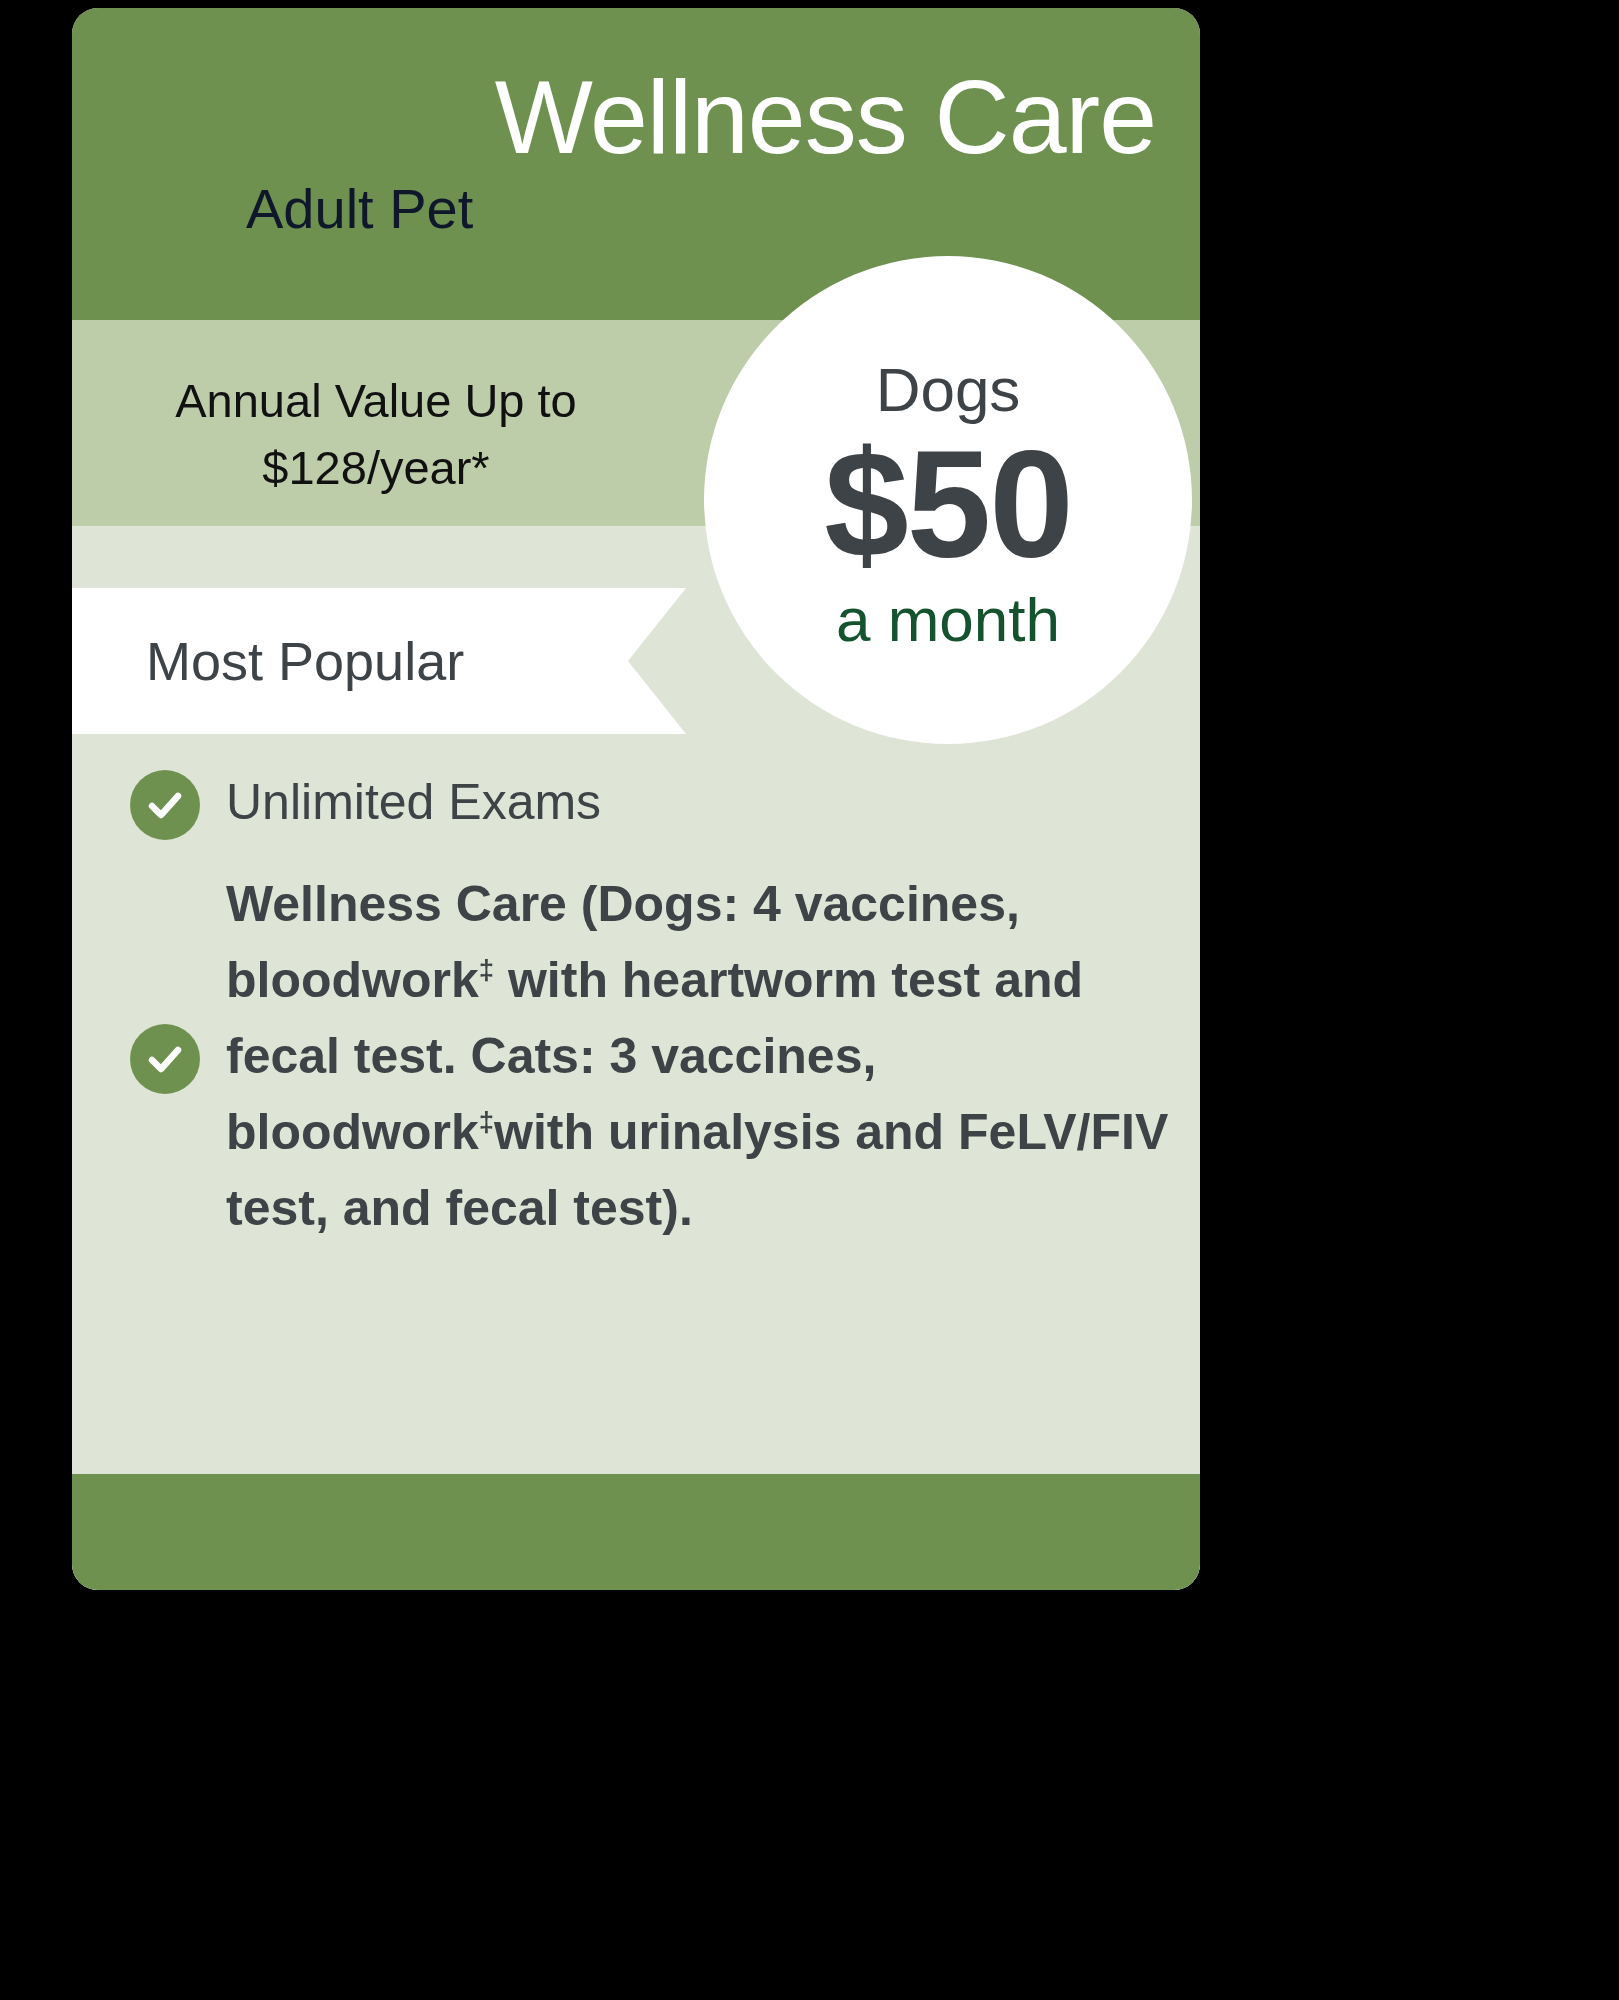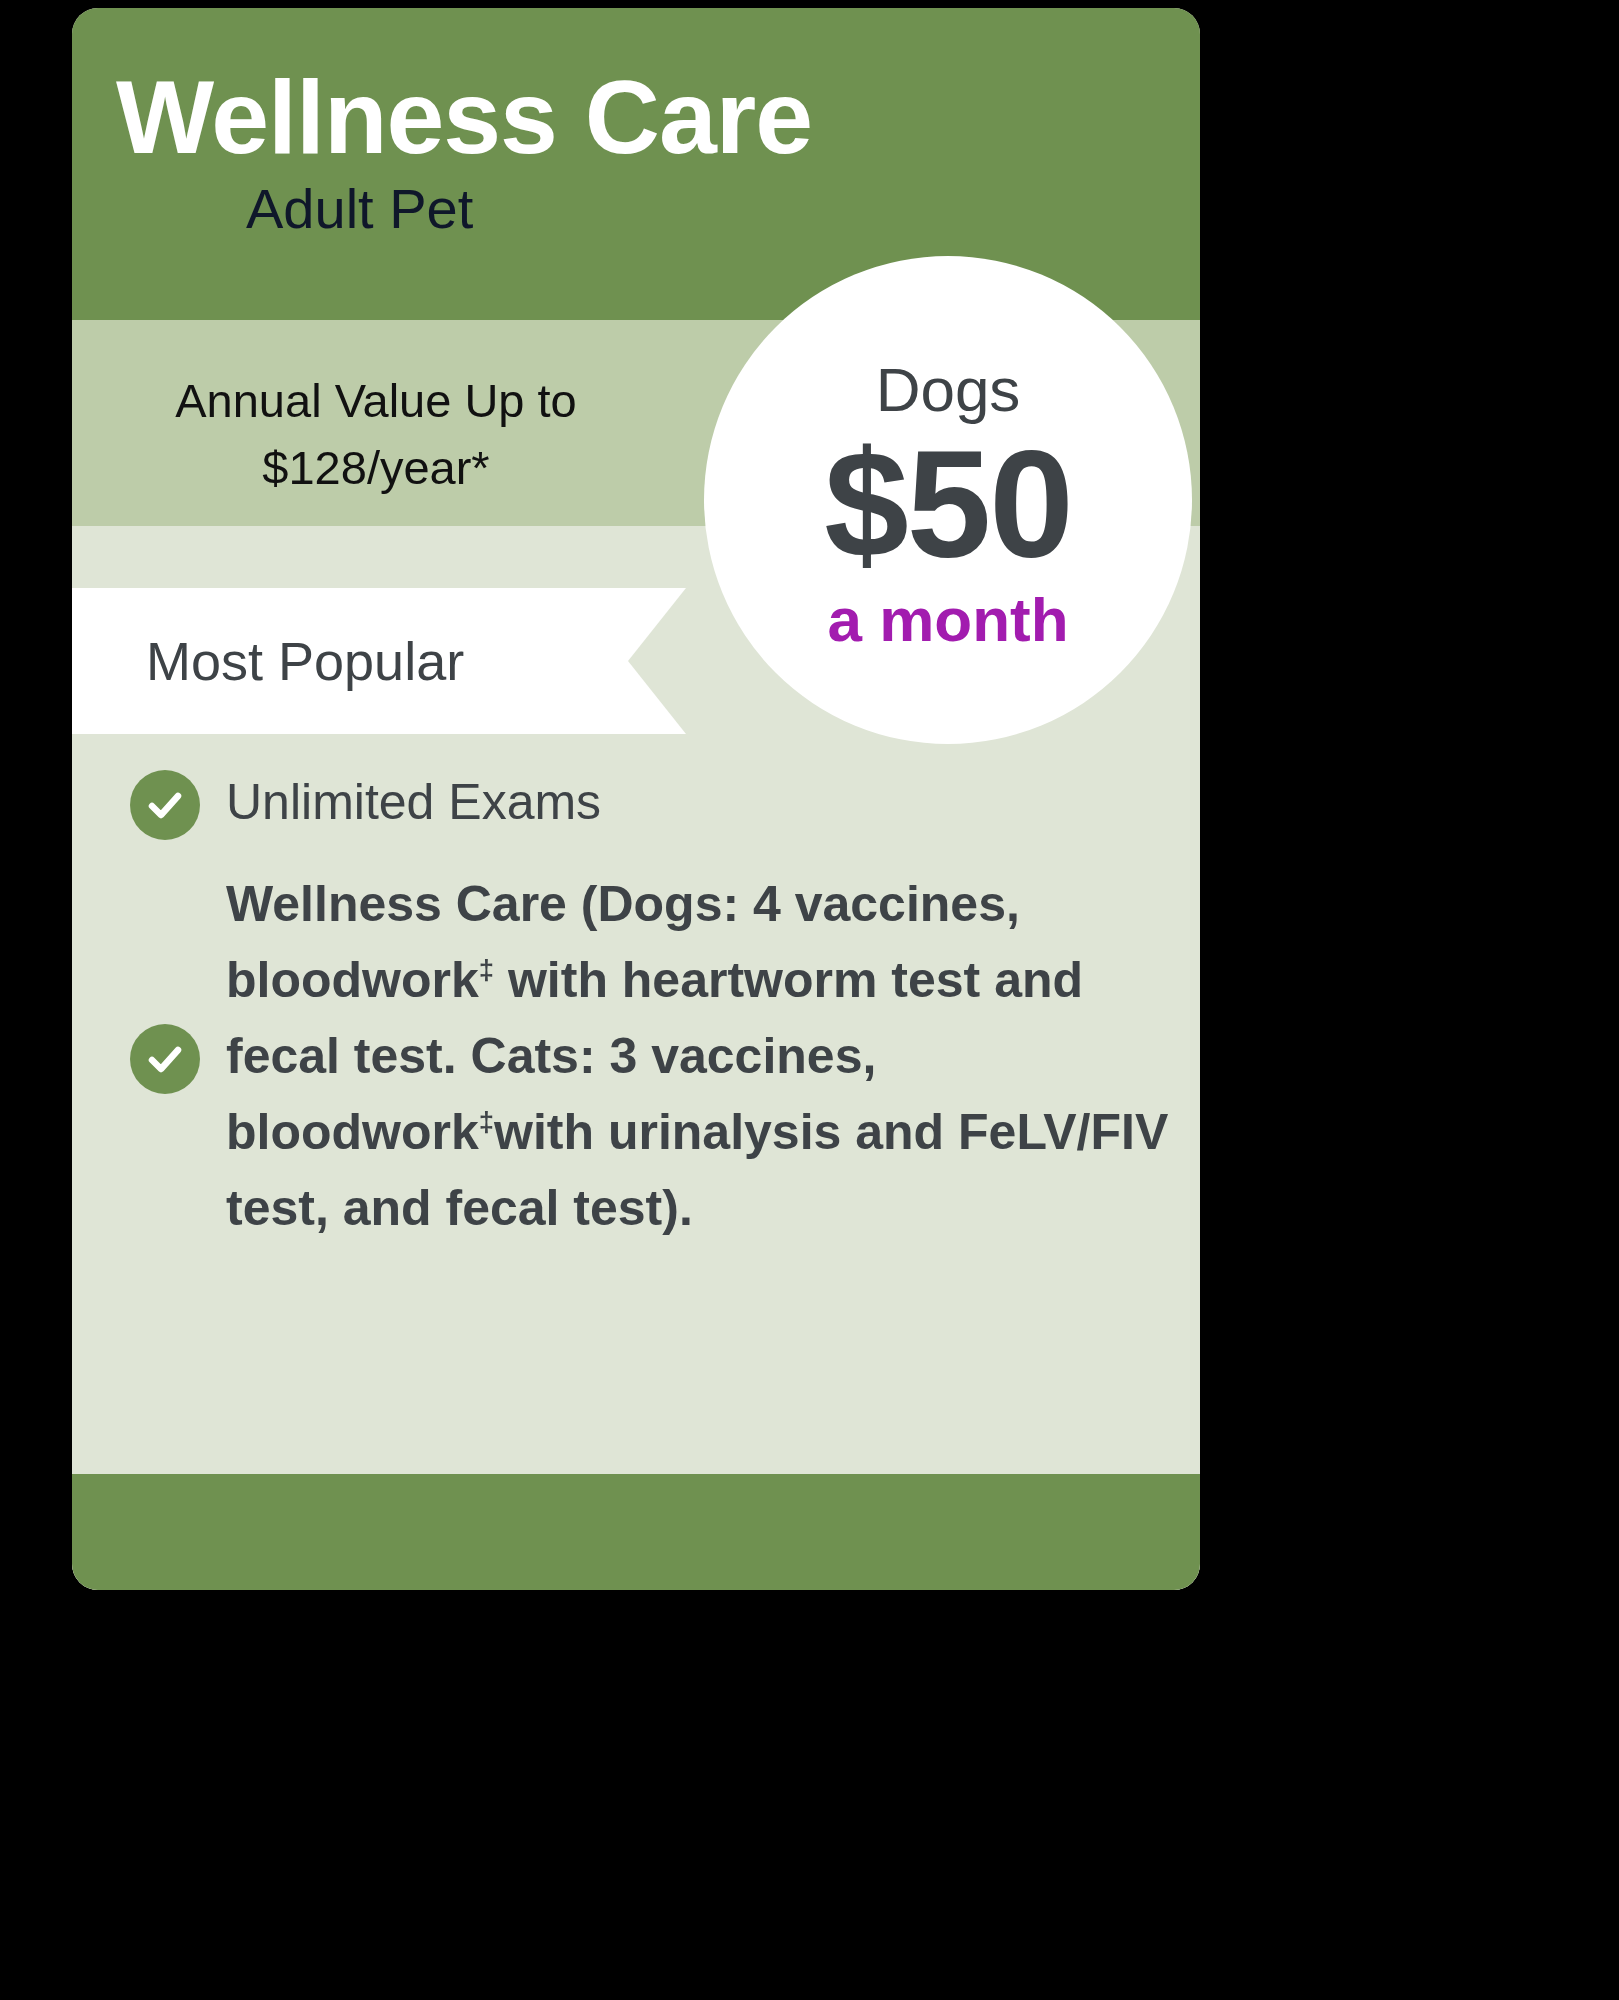--- a/index.html
+++ b/index.html
@@ -41,24 +41,24 @@
     width: 100%;
     height: 312px;
     background: #6F9150;
     box-sizing: border-box;
     padding: 56px 44px 0 44px;
   }
   .plan-title {
     margin: 0;
     color: #FFFFFF;
     font-size: 104px;
-    font-weight: 700;
+    font-weight: 400;
     line-height: 1.02;
     letter-spacing: -1px;
-    text-align: left;
+    text-align: right;
     white-space: nowrap;
   }
   .plan-subtitle {
     margin: 10px 0 0 0;
     color: #0f172a;
     font-size: 56px;
     font-weight: 400;
     line-height: 1.05;
     text-align: left;
     padding-left: 130px;
@@ -200,23 +200,23 @@
   }
   .price-amount {
     color: #3E4347;
     font-size: 152px;
     font-weight: 700;
     line-height: 1.02;
     letter-spacing: -2px;
     margin: 6px 0 0 0;
   }
   .price-period {
-    color: #a21caf;
+    color: #14532d;
     font-size: 62px;
-    font-weight: 700;
+    font-weight: 400;
     line-height: 1;
     margin-top: 6px;
   }
 </style>
 </head>
 <body>
 
 <div class="stage">
 
   <div class="card">

